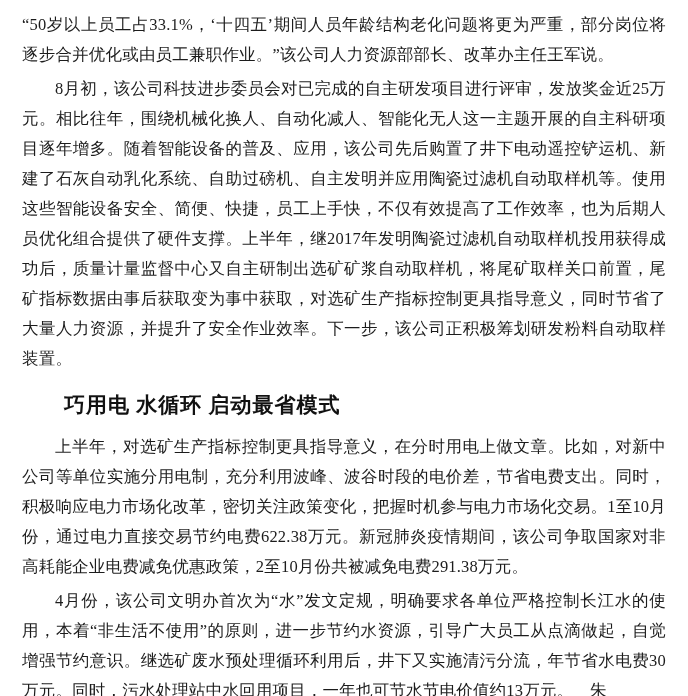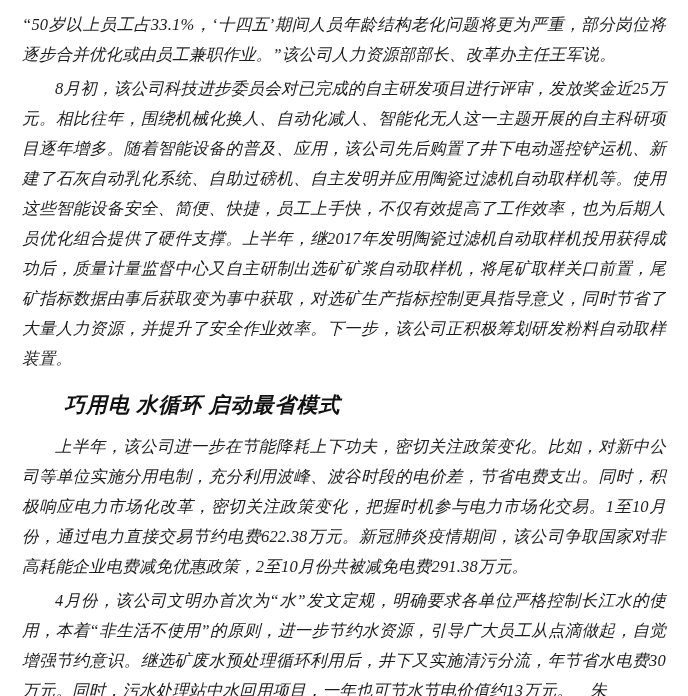--- a/index.html
+++ b/index.html
@@ -13,21 +13,20 @@
     font-family: "Liberation Serif", "DejaVu Serif", serif;
     color: #1a1a1a;
     overflow: hidden;
   }
   .page {
     width: 688px;
     height: 696px;
     box-sizing: border-box;
     padding: 8px 22px 0 22px;
     position: relative;
-    font-style: italic;
   }
   p.body-para {
     margin: 0 0 4px 0;
     font-size: 16.5px;
     line-height: 30px;
     text-align: justify;
     text-justify: inter-ideograph;
     letter-spacing: 0.2px;
     color: #1c1c1c;
   }
@@ -53,17 +52,17 @@
 <div class="page">
 
   <div class="spacer-top"></div>
 
   <p class="body-para">“50岁以上员工占33.1%，‘十四五’期间人员年龄结构老化问题将更为严重，部分岗位将逐步合并优化或由员工兼职作业。”该公司人力资源部部长、改革办主任王军说。</p>
 
   <p class="body-para indent">8月初，该公司科技进步委员会对已完成的自主研发项目进行评审，发放奖金近25万元。相比往年，围绕机械化换人、自动化减人、智能化无人这一主题开展的自主科研项目逐年增多。随着智能设备的普及、应用，该公司先后购置了井下电动遥控铲运机、新建了石灰自动乳化系统、自助过磅机、自主发明并应用陶瓷过滤机自动取样机等。使用这些智能设备安全、简便、快捷，员工上手快，不仅有效提高了工作效率，也为后期人员优化组合提供了硬件支撑。上半年，继2017年发明陶瓷过滤机自动取样机投用获得成功后，质量计量监督中心又自主研制出选矿矿浆自动取样机，将尾矿取样关口前置，尾矿指标数据由事后获取变为事中获取，对选矿生产指标控制更具指导意义，同时节省了大量人力资源，并提升了安全作业效率。下一步，该公司正积极筹划研发粉料自动取样装置。</p>
 
   <h2 class="section-heading">巧用电  水循环  启动最省模式</h2>
 
-  <p class="body-para indent">上半年，该公司进一步在节能降耗上下功夫，密切关注政策变化。比如，对新中公司等单位实施分用电制，充分利用波峰、波谷时段的电价差，节省电费支出。同时，积极响应电力市场化改革，密切关注政策变化，把握时机参与电力市场化交易。1至10月份，通过电力直接交易节约电费622.38万元。新冠肺炎疫情期间，该公司争取国家对非高耗能企业电费减免优惠政策，2至10月份共被减免电费291.38万元。</p>
+  <p class="body-para indent">上半年，对选矿生产指标控制更具指导意义，在分时用电上做文章。比如，对新中公司等单位实施分用电制，充分利用波峰、波谷时段的电价差，节省电费支出。同时，积极响应电力市场化改革，密切关注政策变化，把握时机参与电力市场化交易。1至10月份，通过电力直接交易节约电费622.38万元。新冠肺炎疫情期间，该公司争取国家对非高耗能企业电费减免优惠政策，2至10月份共被减免电费291.38万元。</p>
 
   <p class="body-para indent">4月份，该公司文明办首次为“水”发文定规，明确要求各单位严格控制长江水的使用，本着“非生活不使用”的原则，进一步节约水资源，引导广大员工从点滴做起，自觉增强节约意识。继选矿废水预处理循环利用后，井下又实施清污分流，年节省水电费30万元。同时，污水处理站中水回用项目，一年也可节水节电价值约13万元。　朱</p>
 
 </div>
 
 </body></html>

